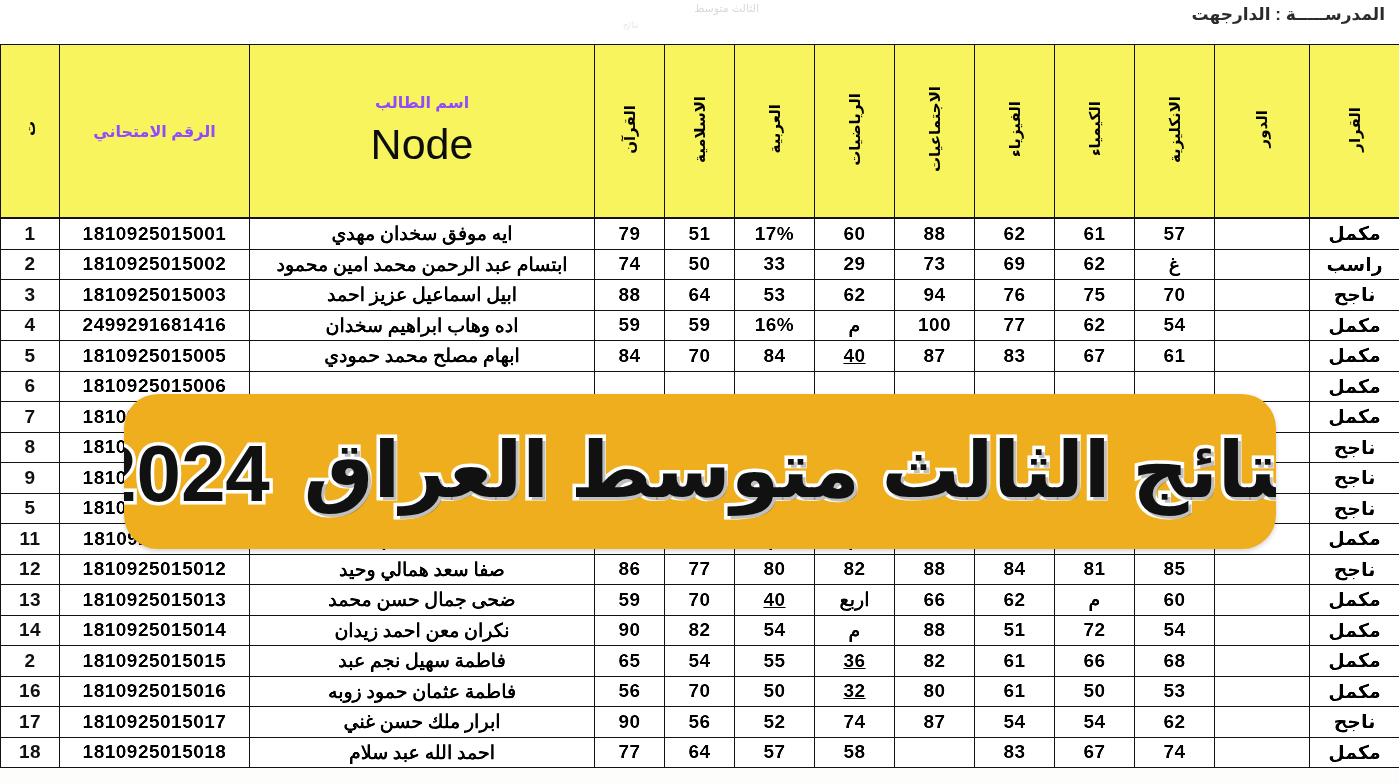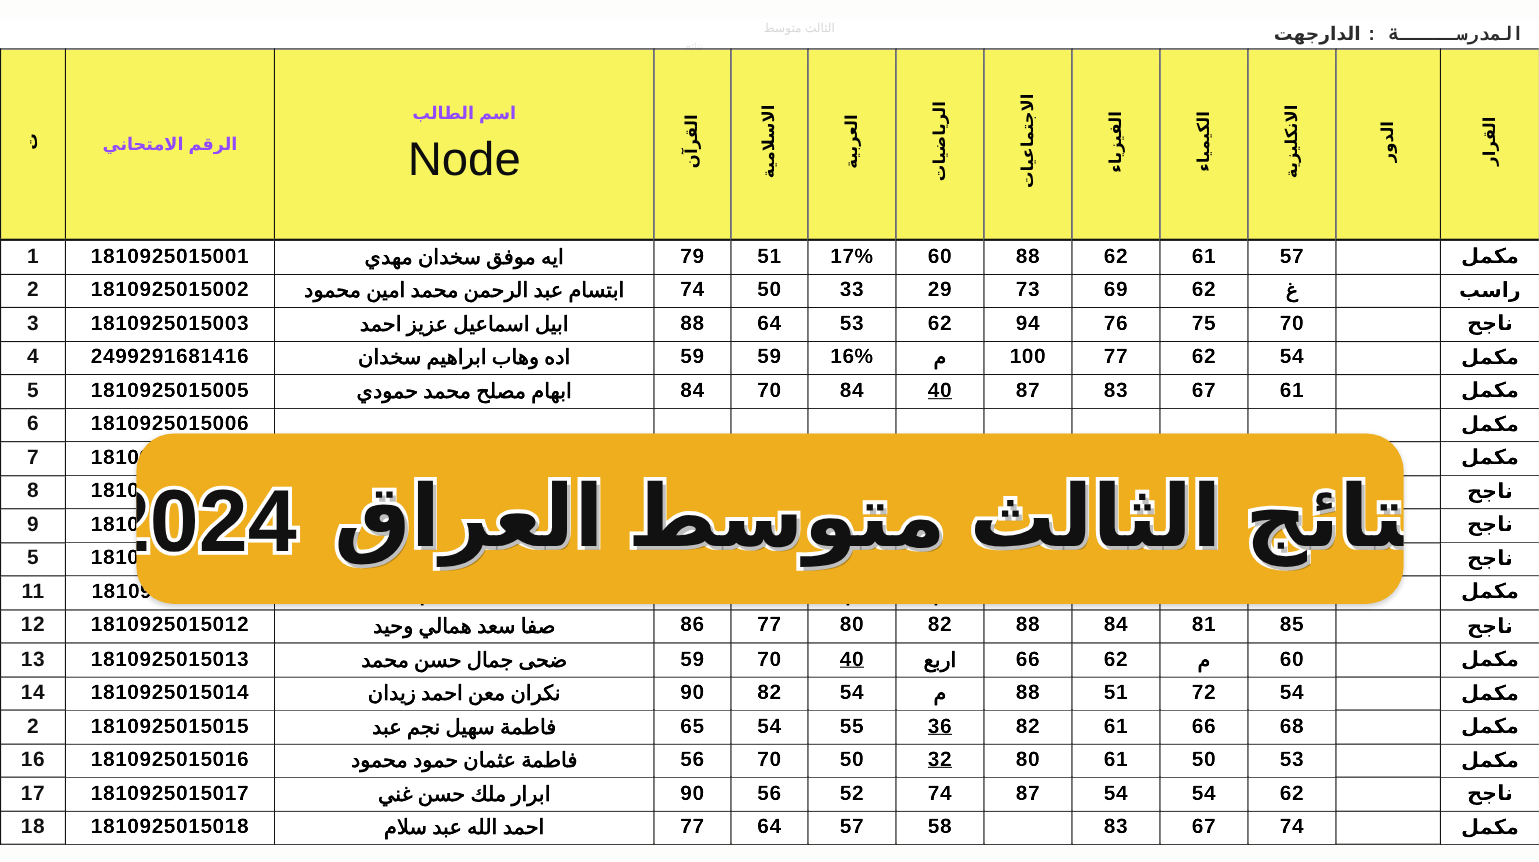--- a/index.html
+++ b/index.html
@@ -12,38 +12,38 @@
     width: 1399px;
     height: 784px;
     overflow: hidden;
     background: #fdfdfb;
     font-family: "Liberation Sans", "DejaVu Sans", sans-serif;
   }
 
   
   .top-strip {
     position: absolute;
-    top: 17px; left: 0;
+    top: 0; left: 0;
     width: 1399px;
     height: 44px;
     background: #ffffff;
   }
   .school-line {
     position: absolute;
     top: 4px;
     right: 14px;
     font-size: 17px;
     font-weight: 700;
     color: #1a1a1a;
     letter-spacing: 0.5px;
     white-space: nowrap;
     filter: blur(0.25px);
     opacity: 0.92;
   }
-  .school-line .lbl { letter-spacing: 3px; font-family: Liberation Mono, monospace; }
+  .school-line .lbl { letter-spacing: 3px; }
   .faint-top {
     position: absolute;
     top: 2px;
     right: 640px;
     font-size: 11px;
     color: #b9b9b9;
     opacity: .55;
     white-space: nowrap;
   }
   .faint-top2 {
@@ -484,21 +484,21 @@
           <td class="ar">مكمل</td>
           <td class="blank"></td>
           <td class="num">53</td>
           <td class="num">50</td>
           <td class="num">61</td>
           <td class="num">80</td>
           <td class="num underline-val">32</td>
           <td class="num">50</td>
           <td class="num">70</td>
           <td class="num">56</td>
-          <td class="name">فاطمة عثمان حمود محمود</td>
+          <td class="name">فاطمة عثمان حمود زوبه</td>
           <td class="seat">1810925015016</td>
           <td class="idx">16</td>
         </tr>
         <tr class="datarow">
           <td class="ar">ناجح</td>
           <td class="blank"></td>
           <td class="num">62</td>
           <td class="num">54</td>
           <td class="num">54</td>
           <td class="num">87</td>

